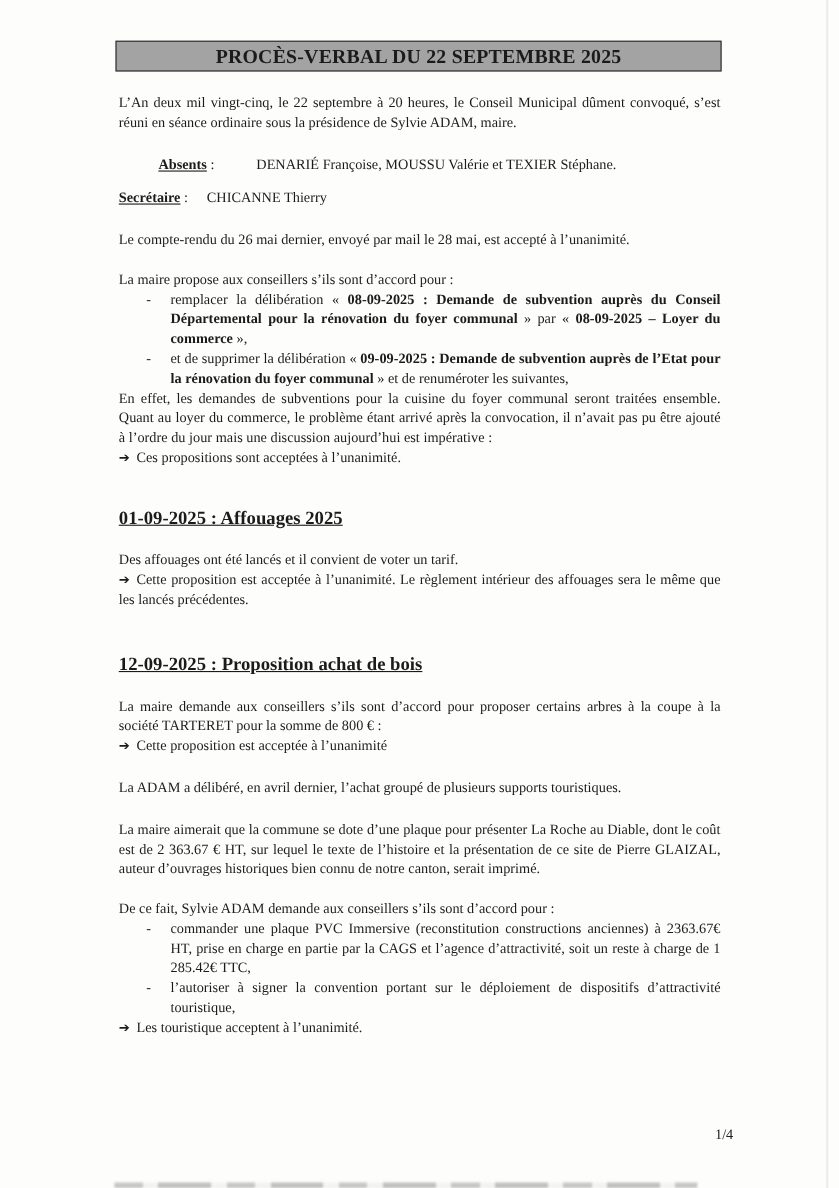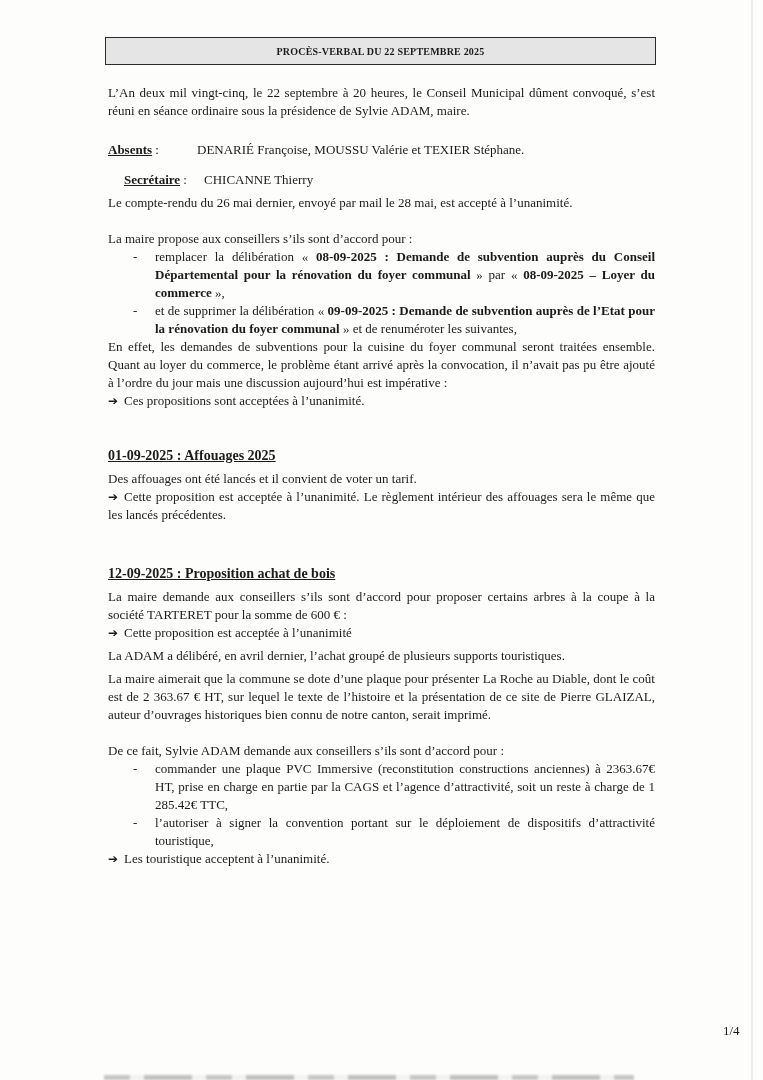--- a/index.html
+++ b/index.html
@@ -4,44 +4,44 @@
 <style>
   html,body{margin:0;padding:0;}
   body{
     width:763px;height:1080px;background:#fdfdfc;position:relative;overflow:hidden;
     font-family:"Liberation Serif","DejaVu Serif",serif;
     font-size:13px;line-height:18px;color:#1b1b1b;
   }
   .page{position:absolute;left:108px;top:37px;width:547px;}
   .title-box{
     border:1.6px solid #2b2b2b;width:549px;margin-left:-3px;
-    text-align:center;font-weight:bold;font-size:10px;line-height:19px;
-    padding:4px 0 3px 0;letter-spacing:.2px;background:#e5e5e5;
+    text-align:center;font-weight:bold;font-size:18px;line-height:19px;
+    padding:4px 0 3px 0;letter-spacing:.2px;background:#a3a3a3;
   }
   p{margin:0;}
   .just{text-align:justify;}
   .intro{margin-top:19px;}
   .kv{display:flex;align-items:baseline;}
-  .kv-absents{margin-top:21px;}
-  .kv-secretaire{margin-top:12px;margin-left:16px;}
+  .kv-absents{margin-top:21px;margin-left:36px;}
+  .kv-secretaire{margin-top:12px;}
   .kv .lbl{flex:0 0 auto;}
   .lbl-absents{width:89px;}
   .lbl-secretaire{width:80px;}
   .kv .lbl b{text-decoration:underline;}
-  .mt16{margin-top:5px;}
+  .mt16{margin-top:20px;}
   .mt18{margin-top:18px;}
   .li{position:relative;padding-left:47px;text-align:justify;}
   .li .dash{position:absolute;left:25px;top:0;}
   b{font-weight:bold;}
   .arrow-line{margin-top:0;}
   .arrow{font-family:"DejaVu Sans",sans-serif;font-size:12px;margin-right:6px;}
-  .heading{margin-top:37px;font-weight:bold;font-size:14px;}
+  .heading{margin-top:37px;font-weight:bold;font-size:17px;}
   .heading span{text-decoration:underline;}
   .h-gap-lg{margin-top:41px;}
-  .page-number{position:absolute;left:723px;top:1022px;font-size:13px;font-family:Liberation Serif, serif;}
+  .page-number{position:absolute;left:650px;top:1022px;font-size:13px;font-family:Liberation Serif, serif;}
   .edge-line{position:absolute;left:751px;top:0;width:2px;height:1080px;background:#ededeb;}
   .next-page-strip{
     position:absolute;left:104px;bottom:0;width:530px;height:5px;opacity:.55;
     background:repeating-linear-gradient(90deg,#9a9a9a 0 26px,#e9e9e9 26px 40px,#8f8f8f 40px 88px,#ececec 88px 102px);
     filter:blur(1.2px);
   }
 </style>
 </head>
 <body>
 
@@ -81,21 +81,21 @@
     <span class="arrow">➔</span><span>Ces propositions sont acceptées à l’unanimité.</span>
   </p>
 
   <p class="heading"><span>01-09-2025 : Affouages 2025</span></p>
   <p class="mt16">Des affouages ont été lancés et il convient de voter un tarif.</p>
   <p class="arrow-line just">
     <span class="arrow">➔</span><span>Cette proposition est acceptée à l’unanimité. Le règlement intérieur des affouages sera le même que les lancés précédentes.</span>
   </p>
 
   <p class="heading h-gap-lg"><span>12-09-2025 : Proposition achat de bois</span></p>
-  <p class="mt16 just">La maire demande aux conseillers s’ils sont d’accord pour proposer certains arbres à la coupe à la société TARTERET pour la somme de 600 € :</p>
+  <p class="mt16 just">La maire demande aux conseillers s’ils sont d’accord pour proposer certains arbres à la coupe à la société TARTERET pour la somme de 800 € :</p>
   <p class="arrow-line">
     <span class="arrow">➔</span><span>Cette proposition est acceptée à l’unanimité</span>
   </p>
 
   <p class="mt16">La ADAM a délibéré, en avril dernier, l’achat groupé de plusieurs supports touristiques.</p>
   <p class="mt16 just">La maire aimerait que la commune se dote d’une plaque pour présenter La Roche au Diable, dont le coût est de 2 363.67 € HT, sur lequel le texte de l’histoire et la présentation de ce site de Pierre GLAIZAL, auteur d’ouvrages historiques bien connu de notre canton, serait imprimé.</p>
   <p class="mt18">De ce fait, Sylvie ADAM demande aux conseillers s’ils sont d’accord pour :</p>
 
   <div class="li">
     <span class="dash">-</span>

